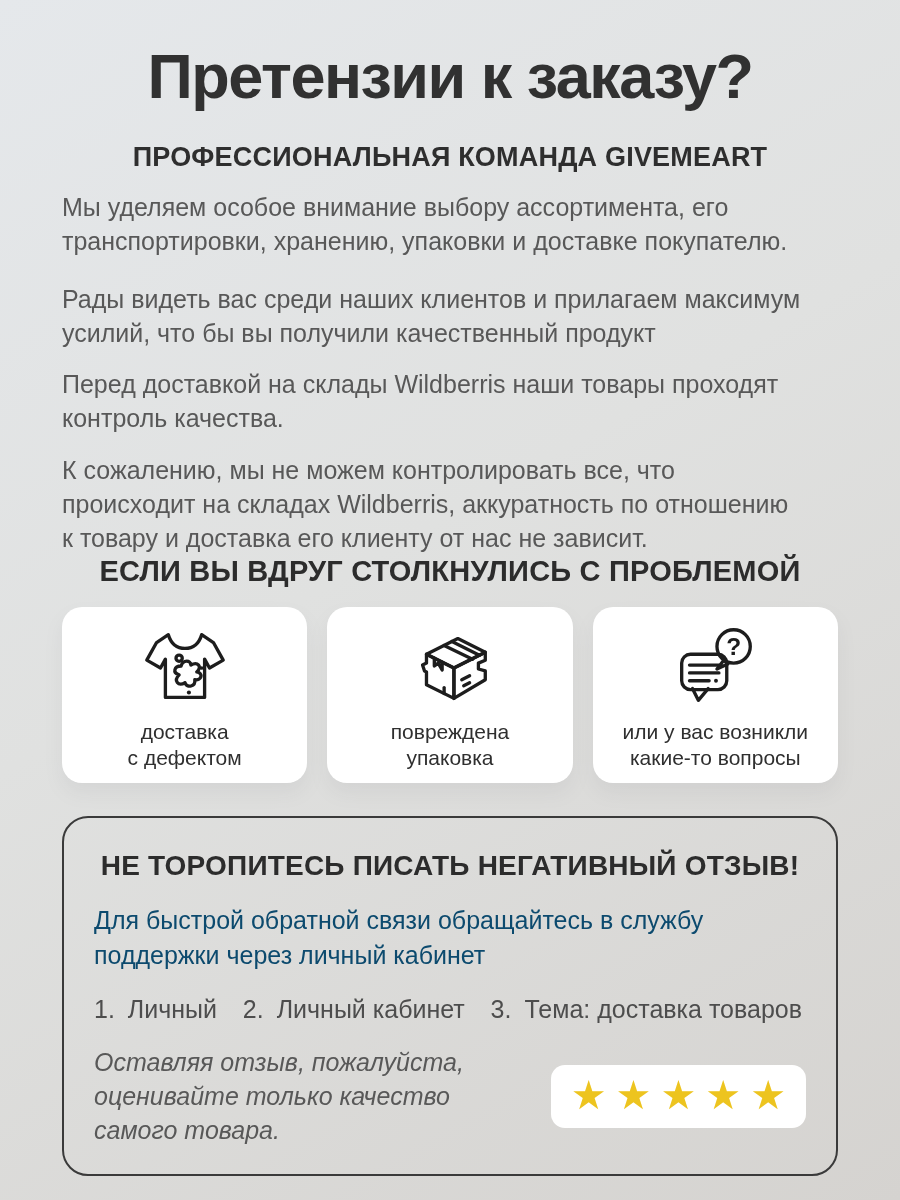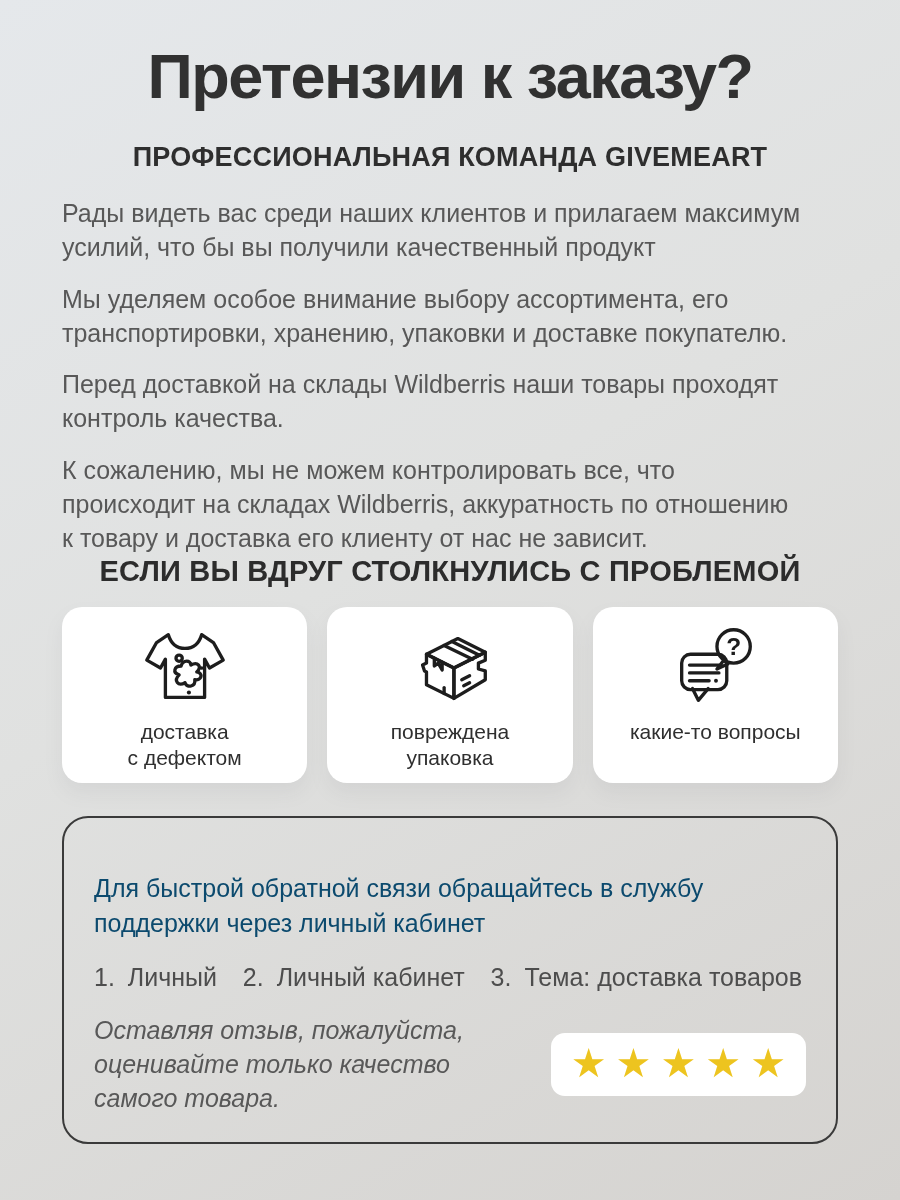--- a/index.html
+++ b/index.html
@@ -127,22 +127,22 @@
 </style>
 </head>
 <body>
 
 <div class="page">
 
   <h1 class="title">Претензии к заказу?</h1>
 
   <div class="subtitle">ПРОФЕССИОНАЛЬНАЯ КОМАНДА GIVEMEART</div>
 
+  <p class="para">Мы уделяем особое внимание выбору ассортимента, его транспортировки, хранению, упаковки и доставке покупателю.</p>
   <p class="para first">Рады видеть вас среди наших клиентов и прилагаем максимум усилий, что бы вы получили качественный продукт</p>
-  <p class="para">Мы уделяем особое внимание выбору ассортимента, его транспортировки, хранению, упаковки и доставке покупателю.</p>
   <p class="para">Перед доставкой на склады Wildberris наши товары проходят контроль качества.</p>
   <p class="para">К сожалению, мы не можем контролировать все, что происходит на складах Wildberris, аккуратность по отношению к товару и доставка его клиенту от нас не зависит.</p>
 
   <h2 class="section-heading">ЕСЛИ ВЫ ВДРУГ СТОЛКНУЛИСЬ С ПРОБЛЕМОЙ</h2>
 
   <div class="cards">
 
 
     <div class="card">
       <div class="icon-wrap">
@@ -194,27 +194,29 @@
             <path d="M24 63 L44 63"></path>
           </g>
           <circle cx="51" cy="63" r="2" fill="#1d1d1d"></circle>
           <path d="M27 71 L33 83 L43 71" fill="#ffffff" class="icon-stroke" style="stroke-linejoin:round"></path>
           <path d="M59 42 L52 51 L63 46 Z" fill="#ffffff" class="icon-stroke"></path>
           <circle cx="69" cy="28" r="17" fill="#ffffff" class="icon-stroke"></circle>
           <text x="69" y="37" text-anchor="middle" font-size="25" font-weight="bold" fill="#1d1d1d" font-family="&quot;Liberation Sans&quot;, sans-serif">?</text>
         </svg>
       </div>
       <div class="card-label">
+        <div>или у вас возникли</div>
         <div>какие-то вопросы</div>
       </div>
     </div>
 
   </div>
 
   <div class="feedback-box">
+    <h3 class="box-heading">НЕ ТОРОПИТЕСЬ ПИСАТЬ НЕГАТИВНЫЙ ОТЗЫВ!</h3>
     <p class="box-text">Для быстрой обратной связи обращайтесь в службу поддержки через личный кабинет</p>
 
     <div class="steps">
       <div class="step">
         <span>1.</span>
         <span>Личный</span>
       </div>
       <div class="step">
         <span>2.</span>
         <span>Личный кабинет</span>

